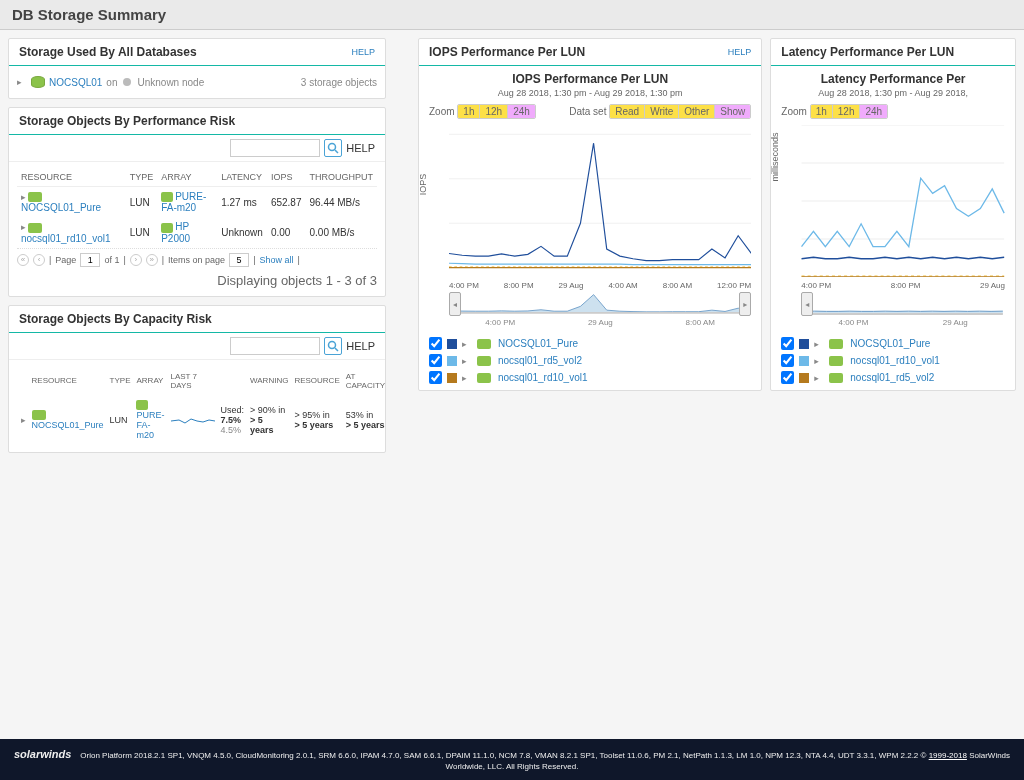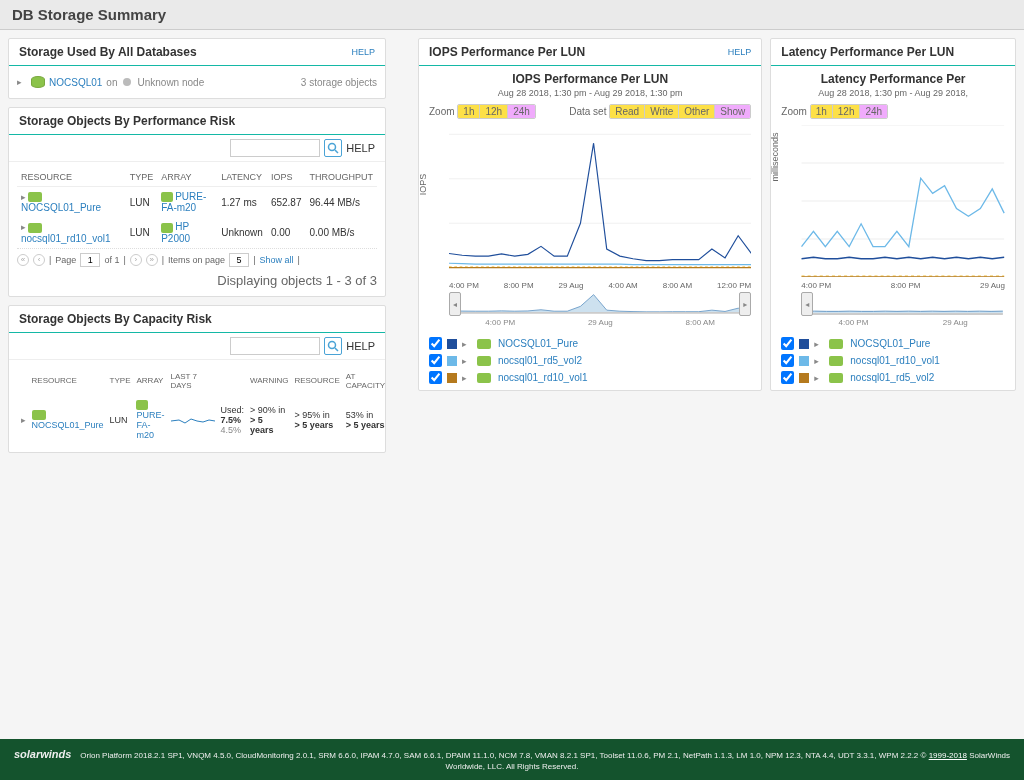--- a/index.html
+++ b/index.html
@@ -54,21 +54,21 @@
 .nav-strip { height: 28px; padding: 2px 10px 2px 30px; position: relative; }
 .nav-strip svg { width: 100%; height: 100%; }
 .nav-handle { position: absolute; top: 2px; bottom: 2px; width: 12px; background: #eee; border: 1px solid #aaa; border-radius: 2px; cursor: ew-resize; display:flex;align-items:center;justify-content:center;color:#888;font-size:8px; }
 .nav-handle.left { left: 30px; }
 .nav-handle.right { right: 10px; }
 .nav-xlabels { display: flex; justify-content: space-around; font-size: 8px; color: #888; padding: 0 10px 4px 30px; }
 .legend { padding: 6px 10px; display: flex; flex-direction: column; gap: 4px; font-size: 10px; }
 .legend-row { display: flex; align-items: center; gap: 5px; }
 .legend-row input { margin: 0; }
 .legend-swatch { width: 10px; height: 10px; display: inline-block; }
-.footer { position: absolute; bottom: 0; left: 0; right: 0; background: #14532d; color: #eee; font-size: 8px; padding: 8px 12px; line-height: 1.3; }
+.footer { position: absolute; bottom: 0; left: 0; right: 0; background: #0f172a; color: #eee; font-size: 8px; padding: 8px 12px; line-height: 1.3; }
 .footer .logo { font-size: 11px; font-style: italic; font-weight: bold; }
 .footer a { color: #fff; text-decoration: underline; }
 </style>
 </head>
 <body>
 
 <div class="page-title-bar">
   <h1>DB Storage Summary</h1>
 </div>
 

